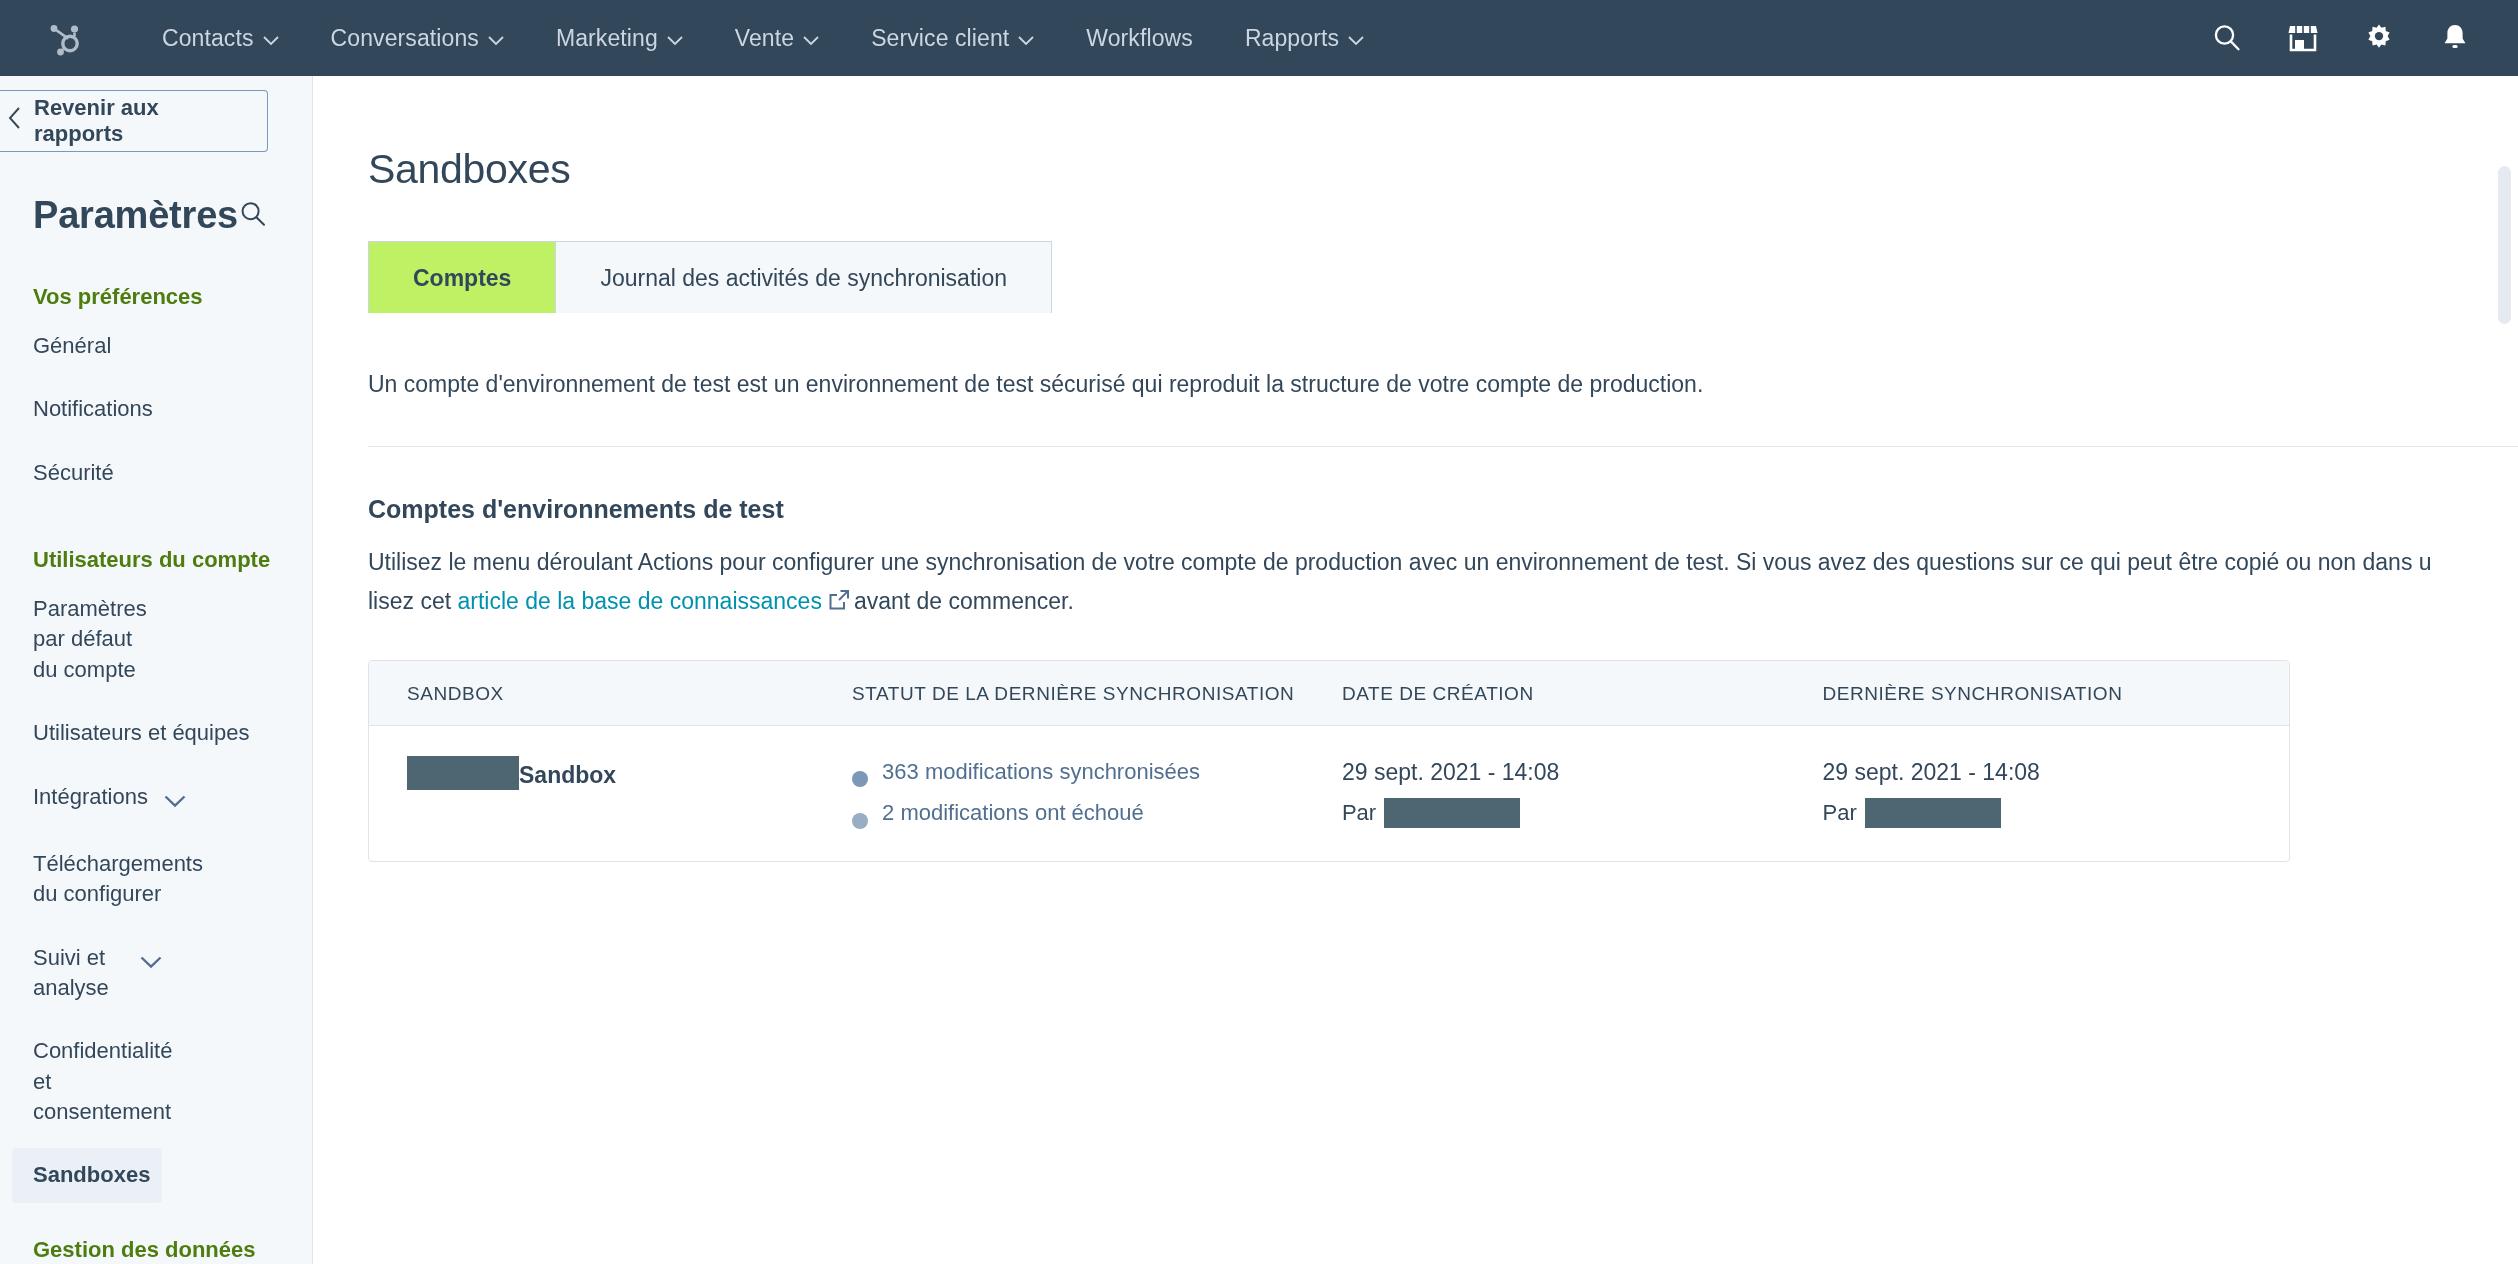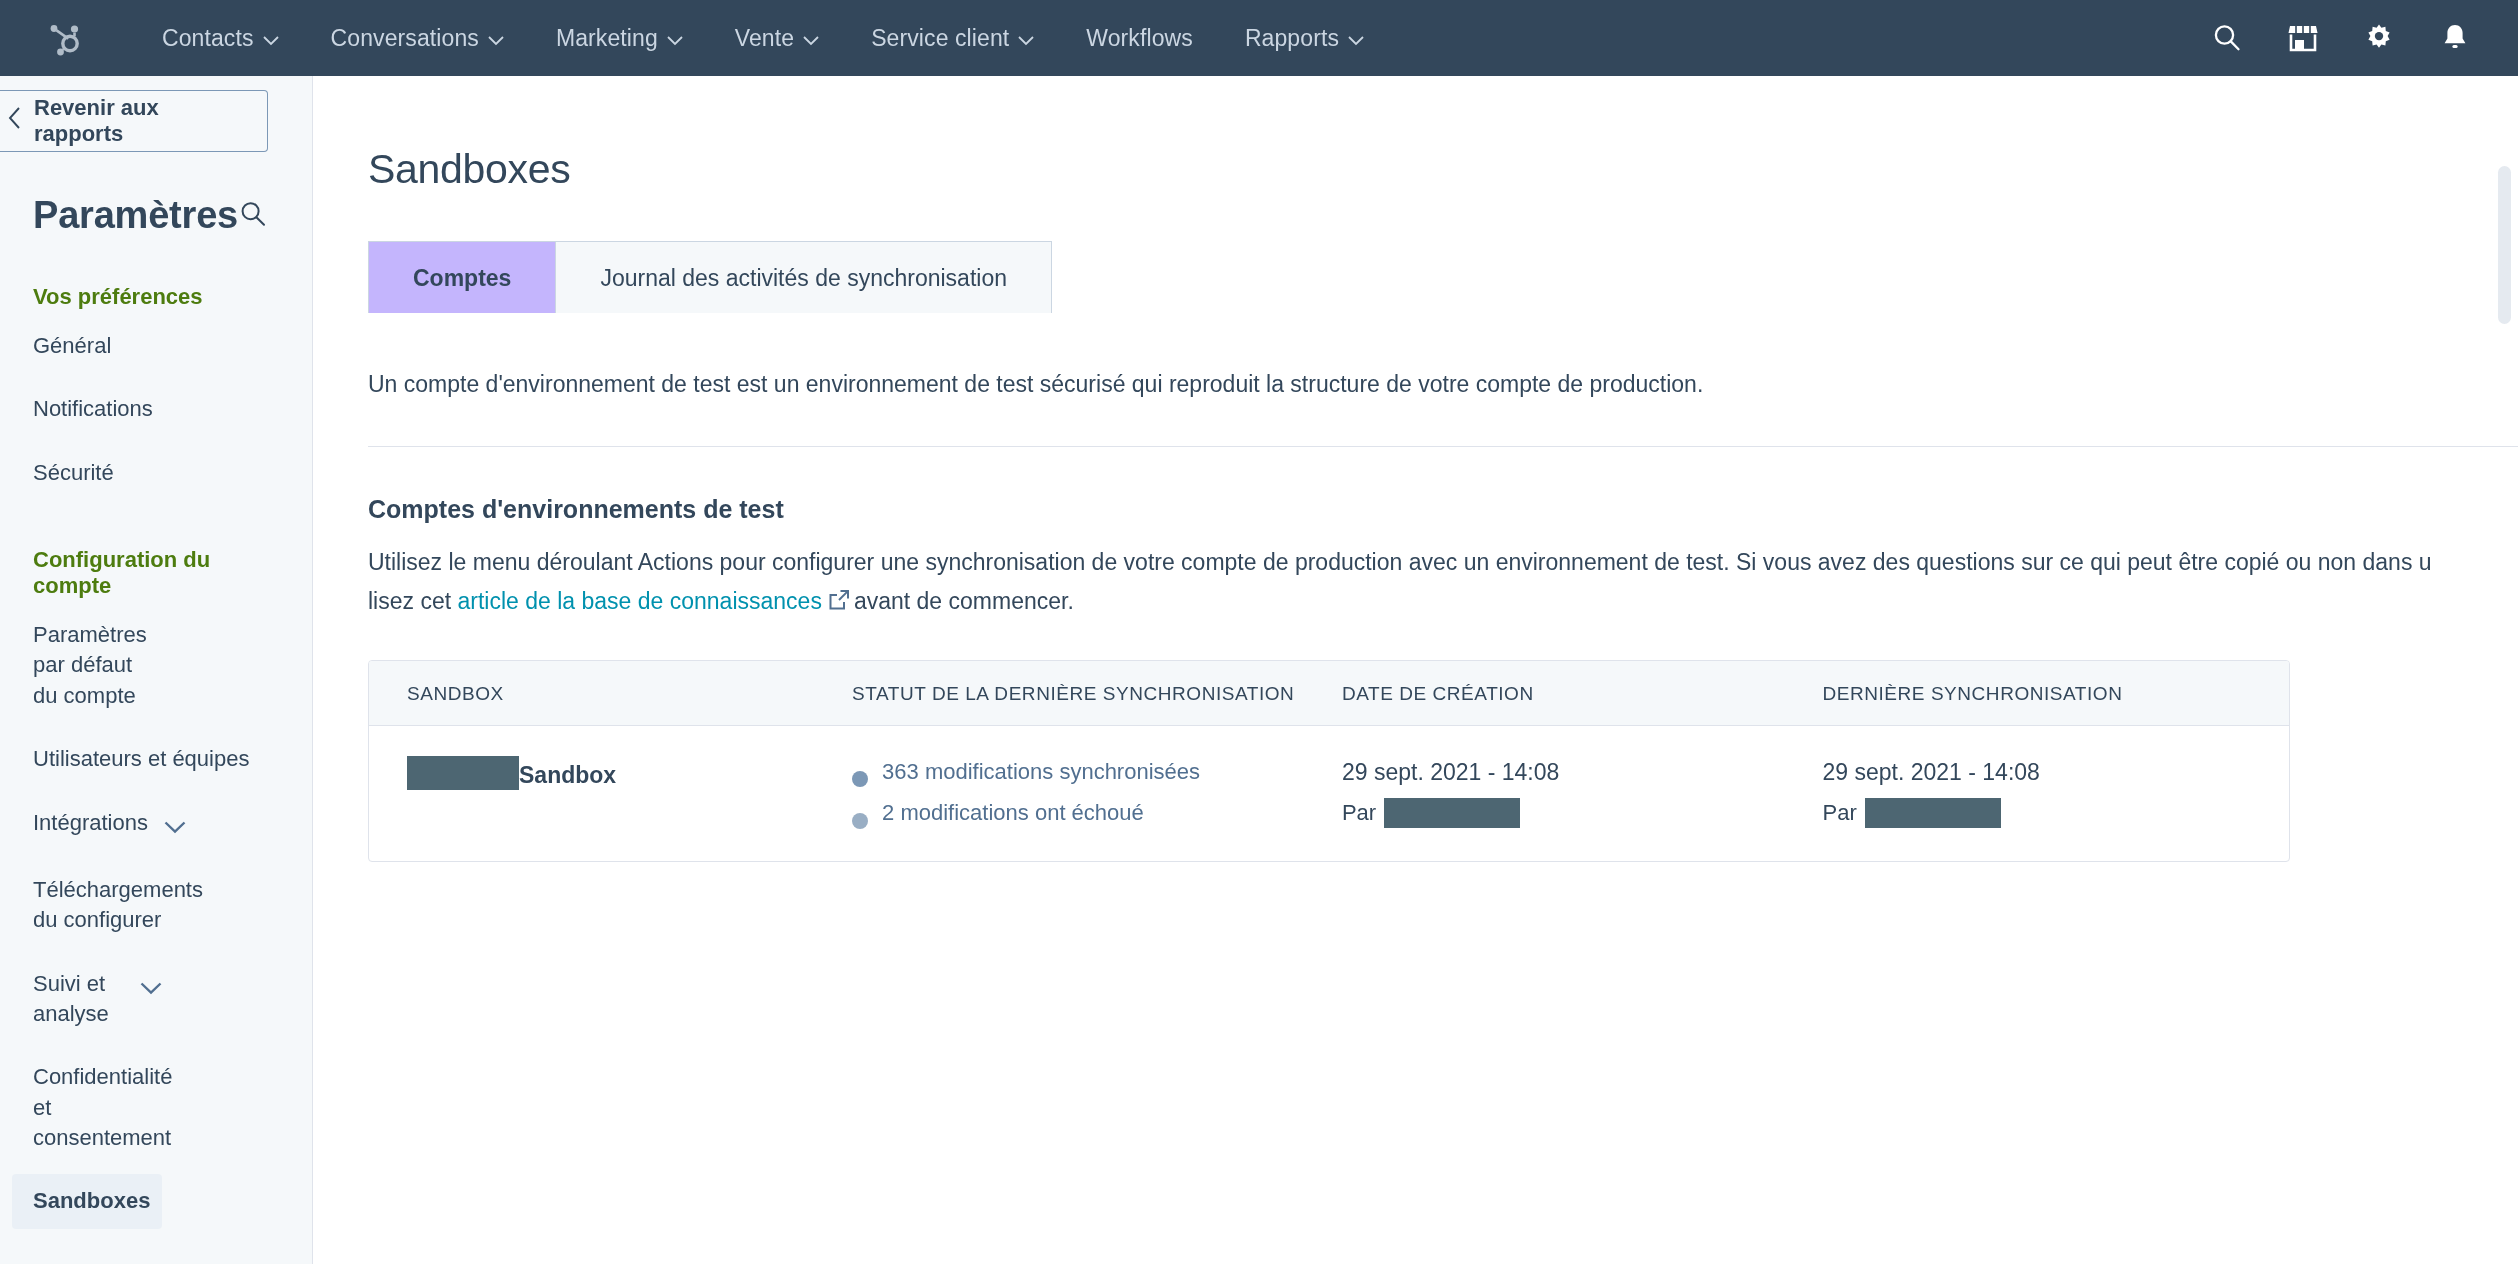--- a/index.html
+++ b/index.html
@@ -115,21 +115,21 @@
     padding: 23px 44px 21px;
     border: 1px solid #cbd6e2;
     border-bottom: none;
     background: #f5f8fa;
     color: #33475b;
     cursor: pointer;
     position: relative;
     top: 0;
   }
   .tab + .tab { border-left: none; }
-  .tab.active { background: #c4b5fd; font-weight: 700; }
+  .tab.active { background: #bef264; font-weight: 700; }
 
   .intro {
     font-size: 23px; color: #33475b; line-height: 1.5;
     margin-top: 54px; white-space: nowrap;
   }
   .divider { height: 1px; background: #dfe3eb; margin-top: 44px; margin-right: 0; }
 
   .section-title {
     font-size: 25px; font-weight: 700; color: #33475b;
     margin-top: 48px;
@@ -312,21 +312,21 @@
     <div class="nav-link">
       <span class="lbl">Général</span>
     </div>
     <div class="nav-link">
       <span class="lbl">Notifications</span>
     </div>
     <div class="nav-link">
       <span class="lbl">Sécurité</span>
     </div>
 
-    <div class="nav-group-title">Configuration du compte</div>
+    <div class="nav-group-title">Utilisateurs du compte</div>
 
     <div class="nav-link two-line">
       <span class="lbl">Paramètres par défaut du compte</span>
     </div>
     <div class="nav-link">
       <span class="lbl">Utilisateurs et équipes</span>
     </div>
     <div class="nav-link" style="padding-right:150px">
       <span class="lbl">Intégrations</span>
       <span class="caret">

